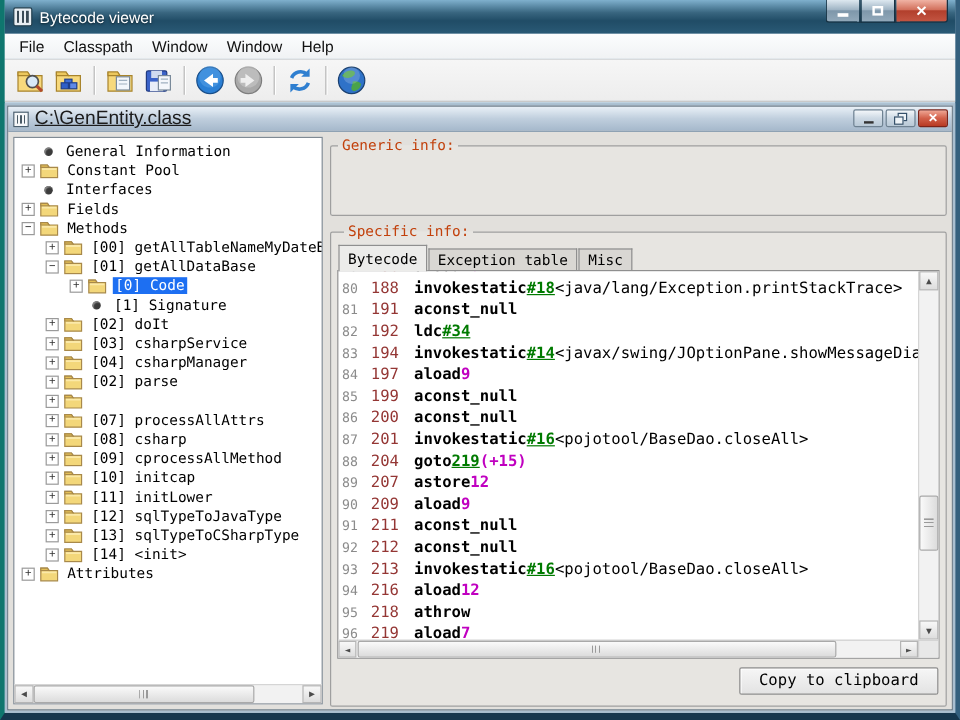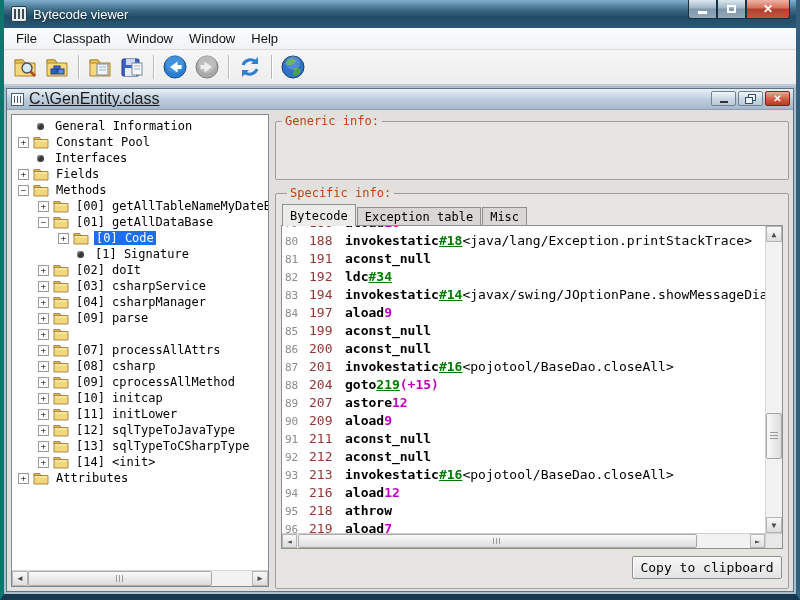--- a/index.html
+++ b/index.html
@@ -143,21 +143,21 @@
   .ln { width: 24px; flex: 0 0 24px; color: #8b8b8b; font-size: 11px; }
   .off { width: 36px; flex: 0 0 36px; color: #943634; }
   .instr { font-weight: bold; color: #000; }
   .lnk { color: #007a00; font-weight: bold; text-decoration: underline; }
   .num { color: #c000c0; font-weight: bold; }
   .cmt { color: #000; }
   .code-hscroll { border-top: 1px solid #cfcfcf; background: #f2f2f2; display: flex; }
   .sb-corner { background: #e8e8e8; border-top: 1px solid #cfcfcf; border-left: 1px solid #cfcfcf; }
 
   .button-row { position: absolute; left: 0; right: 0; bottom: 2px; height: 26px; }
-  .copy-btn { position: absolute; right: 1px; bottom: 2px; width: 150px; height: 23px;
+  .copy-btn { position: absolute; right: 1px; bottom: 2px; width: 166px; height: 23px;
     font-family: "DejaVu Sans Mono", monospace; font-size: 13px; color: #000;
     background: linear-gradient(180deg,#f6f6f6,#e3e3e3); border: 1px solid #8f8f8f;
     border-radius: 2px; box-shadow: inset 1px 1px 0 #fff; text-align: center; line-height: 21px; }
 </style>
 </head>
 <body>
 
 <div class="window">
 
   <div class="titlebar">
@@ -403,21 +403,21 @@
               </div>
               <div class="tree-row" style="padding-left: 24px;">
                 <span class="expander">+</span>
                 <span class="tree-ico">
                   <svg width="16" height="14" viewBox="0 0 16 14">
                     <path d="M1 2.5h5.5L8 4.5h7V13H1z" fill="#f3d77a" stroke="#a8894a"></path>
                     <path d="M1 2.5h5.5L8 4.5H1z" fill="#e4bf55" stroke="#a8894a"></path>
                     <path d="M2 6h12" stroke="#fbe9a8" stroke-width="1.5"></path>
                   </svg>
                 </span>
-                <span class="tree-label">[09] parse</span>
+                <span class="tree-label">[02] parse</span>
               </div>
               <div class="tree-row" style="padding-left: 24px;">
                 <span class="expander">+</span>
                 <span class="tree-ico">
                   <svg width="16" height="14" viewBox="0 0 16 14">
                     <path d="M1 2.5h5.5L8 4.5h7V13H1z" fill="#f3d77a" stroke="#a8894a"></path>
                     <path d="M1 2.5h5.5L8 4.5H1z" fill="#e4bf55" stroke="#a8894a"></path>
                     <path d="M2 6h12" stroke="#fbe9a8" stroke-width="1.5"></path>
                   </svg>
                 </span>

